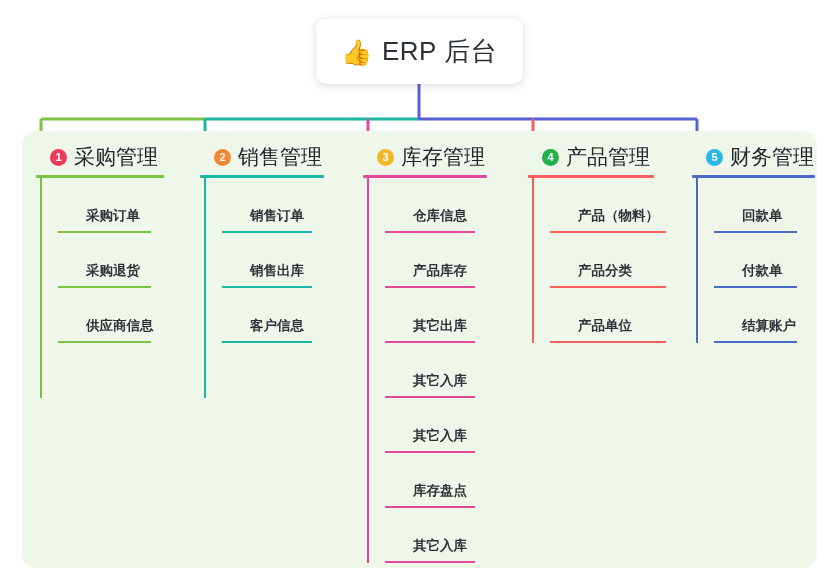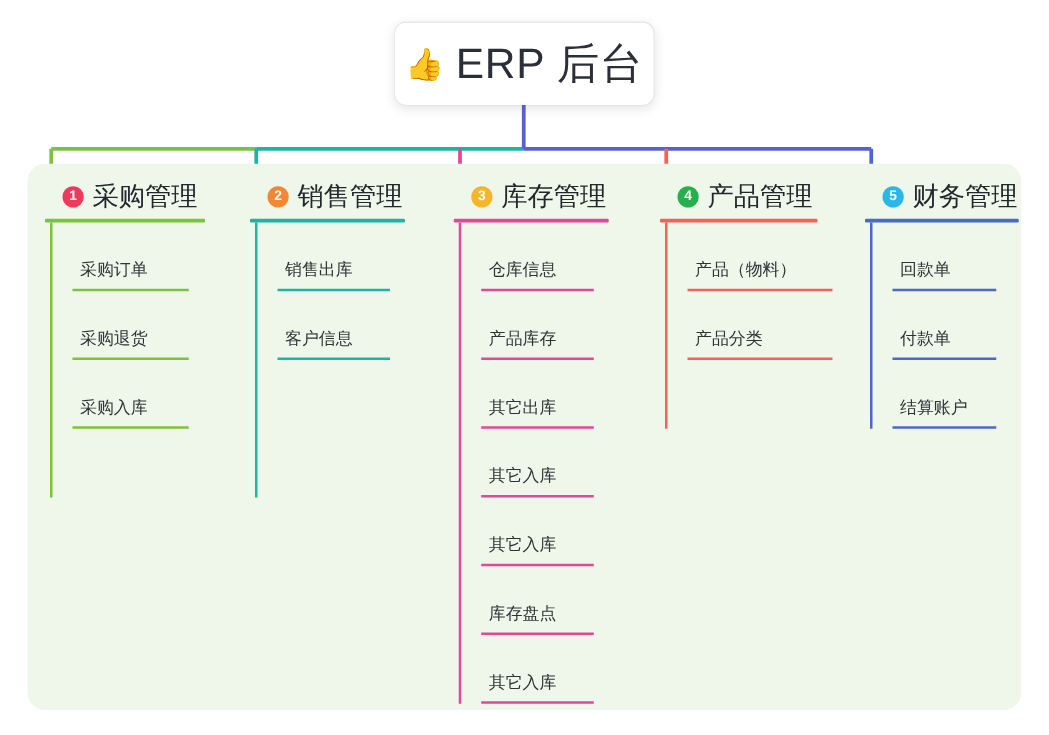--- a/index.html
+++ b/index.html
@@ -40,21 +40,21 @@
     align-items: center;
     gap: 9px;
   }
   .root-emoji {
     font-size: 25px;
     line-height: 1;
     display: inline-block;
     transform: translateY(1px);
   }
   .root-title {
-    font-size: 34px;
+    font-size: 26px;
     color: #2b2f38;
     letter-spacing: .5px;
     white-space: nowrap;
   }
 
   
   #panel {
     position: absolute;
     left: 22px;
     top: 131px;
@@ -117,25 +117,26 @@
     left: 4px;
     top: 0;
     width: 2px;
   }
   .leaf {
     position: relative;
     height: 55px;
   }
   .leaf-text {
     position: absolute;
-    left: 6px;
+    left: 28px;
     bottom: 8px;
     font-size: 13.5px;
     color: #2f3339;
     white-space: nowrap;
+    font-weight: bold;
   }
   .leaf-rule {
     position: absolute;
     left: 0;
     bottom: 0;
     height: 2px;
   }
 </style>
 </head>
 <body>
@@ -176,34 +177,38 @@
           <div class="spine" style="background: rgb(124, 194, 66); height: 220px;"></div>
           <div class="leaf">
             <span class="leaf-text">采购订单</span>
             <div class="leaf-rule" style="width: 93px; background: rgb(124, 194, 66);"></div>
           </div>
           <div class="leaf">
             <span class="leaf-text">采购退货</span>
             <div class="leaf-rule" style="width: 93px; background: rgb(124, 194, 66);"></div>
           </div>
           <div class="leaf">
-            <span class="leaf-text">采购入库</span>
+            <span class="leaf-text">供应商信息</span>
             <div class="leaf-rule" style="width: 93px; background: rgb(124, 194, 66);"></div>
           </div>
         </div>
       </div>
       <div class="column" style="left: 200px;">
         <div class="col-head">
           <span class="badge" style="background: rgb(245, 134, 52);">2</span>
           <span class="col-title">销售管理</span>
         </div>
         <div class="col-rule" style="width: 124px; background: rgb(28, 181, 163);"></div>
         <div class="leaves">
           <div class="spine" style="background: rgb(28, 181, 163); height: 220px;"></div>
           <div class="leaf">
+            <span class="leaf-text">销售订单</span>
+            <div class="leaf-rule" style="width: 90px; background: rgb(28, 181, 163);"></div>
+          </div>
+          <div class="leaf">
             <span class="leaf-text">销售出库</span>
             <div class="leaf-rule" style="width: 90px; background: rgb(28, 181, 163);"></div>
           </div>
           <div class="leaf">
             <span class="leaf-text">客户信息</span>
             <div class="leaf-rule" style="width: 90px; background: rgb(28, 181, 163);"></div>
           </div>
         </div>
       </div>
       <div class="column" style="left: 363px;">
@@ -253,20 +258,24 @@
         <div class="leaves">
           <div class="spine" style="background: rgb(244, 97, 92); height: 165px;"></div>
           <div class="leaf">
             <span class="leaf-text">产品（物料）</span>
             <div class="leaf-rule" style="width: 116px; background: rgb(244, 97, 92);"></div>
           </div>
           <div class="leaf">
             <span class="leaf-text">产品分类</span>
             <div class="leaf-rule" style="width: 116px; background: rgb(244, 97, 92);"></div>
           </div>
+          <div class="leaf">
+            <span class="leaf-text">产品单位</span>
+            <div class="leaf-rule" style="width: 116px; background: rgb(244, 97, 92);"></div>
+          </div>
         </div>
       </div>
       <div class="column" style="left: 692px;">
         <div class="col-head">
           <span class="badge" style="background: rgb(41, 182, 232);">5</span>
           <span class="col-title">财务管理</span>
         </div>
         <div class="col-rule" style="width: 123px; background: rgb(74, 105, 200);"></div>
         <div class="leaves">
           <div class="spine" style="background: rgb(74, 105, 200); height: 165px;"></div>

